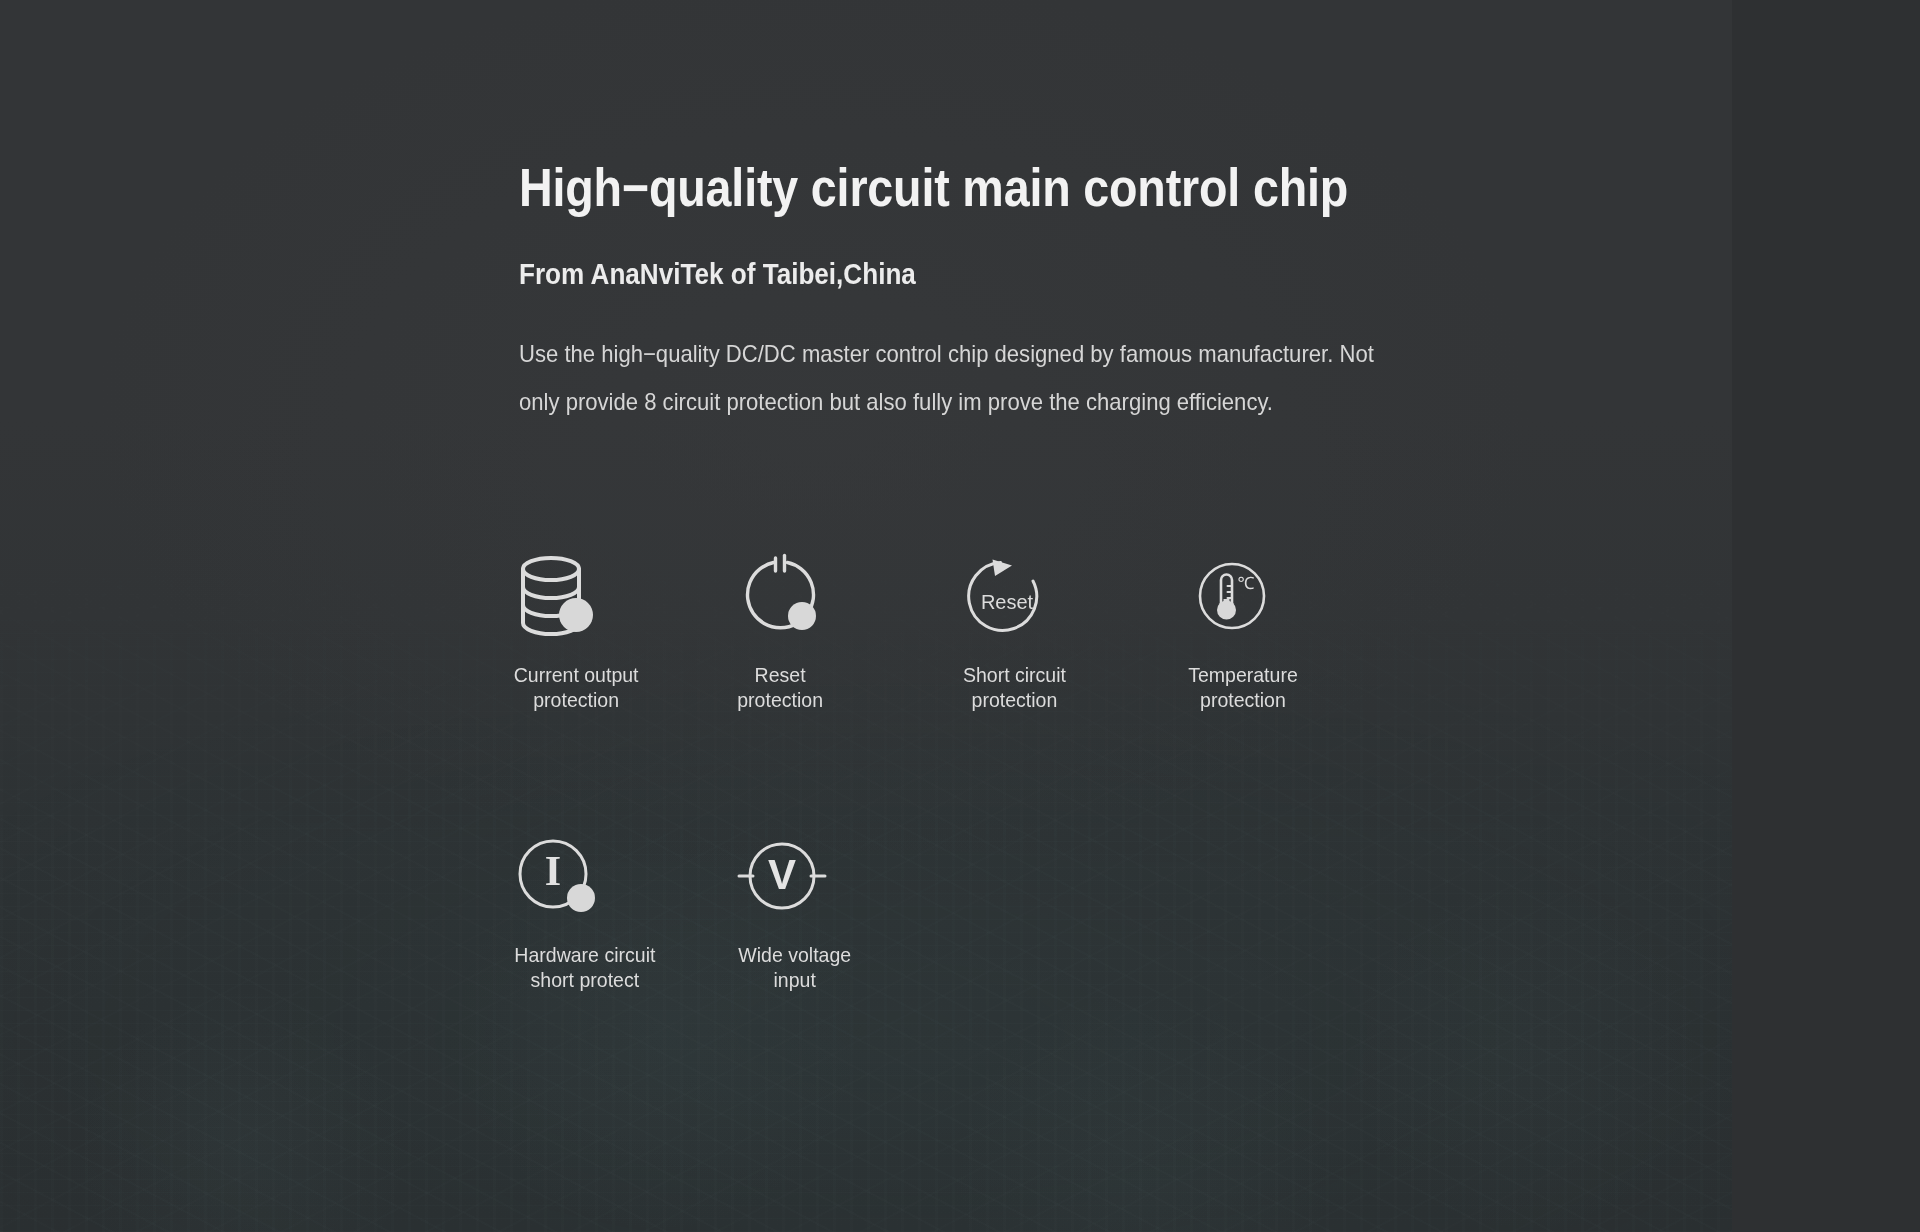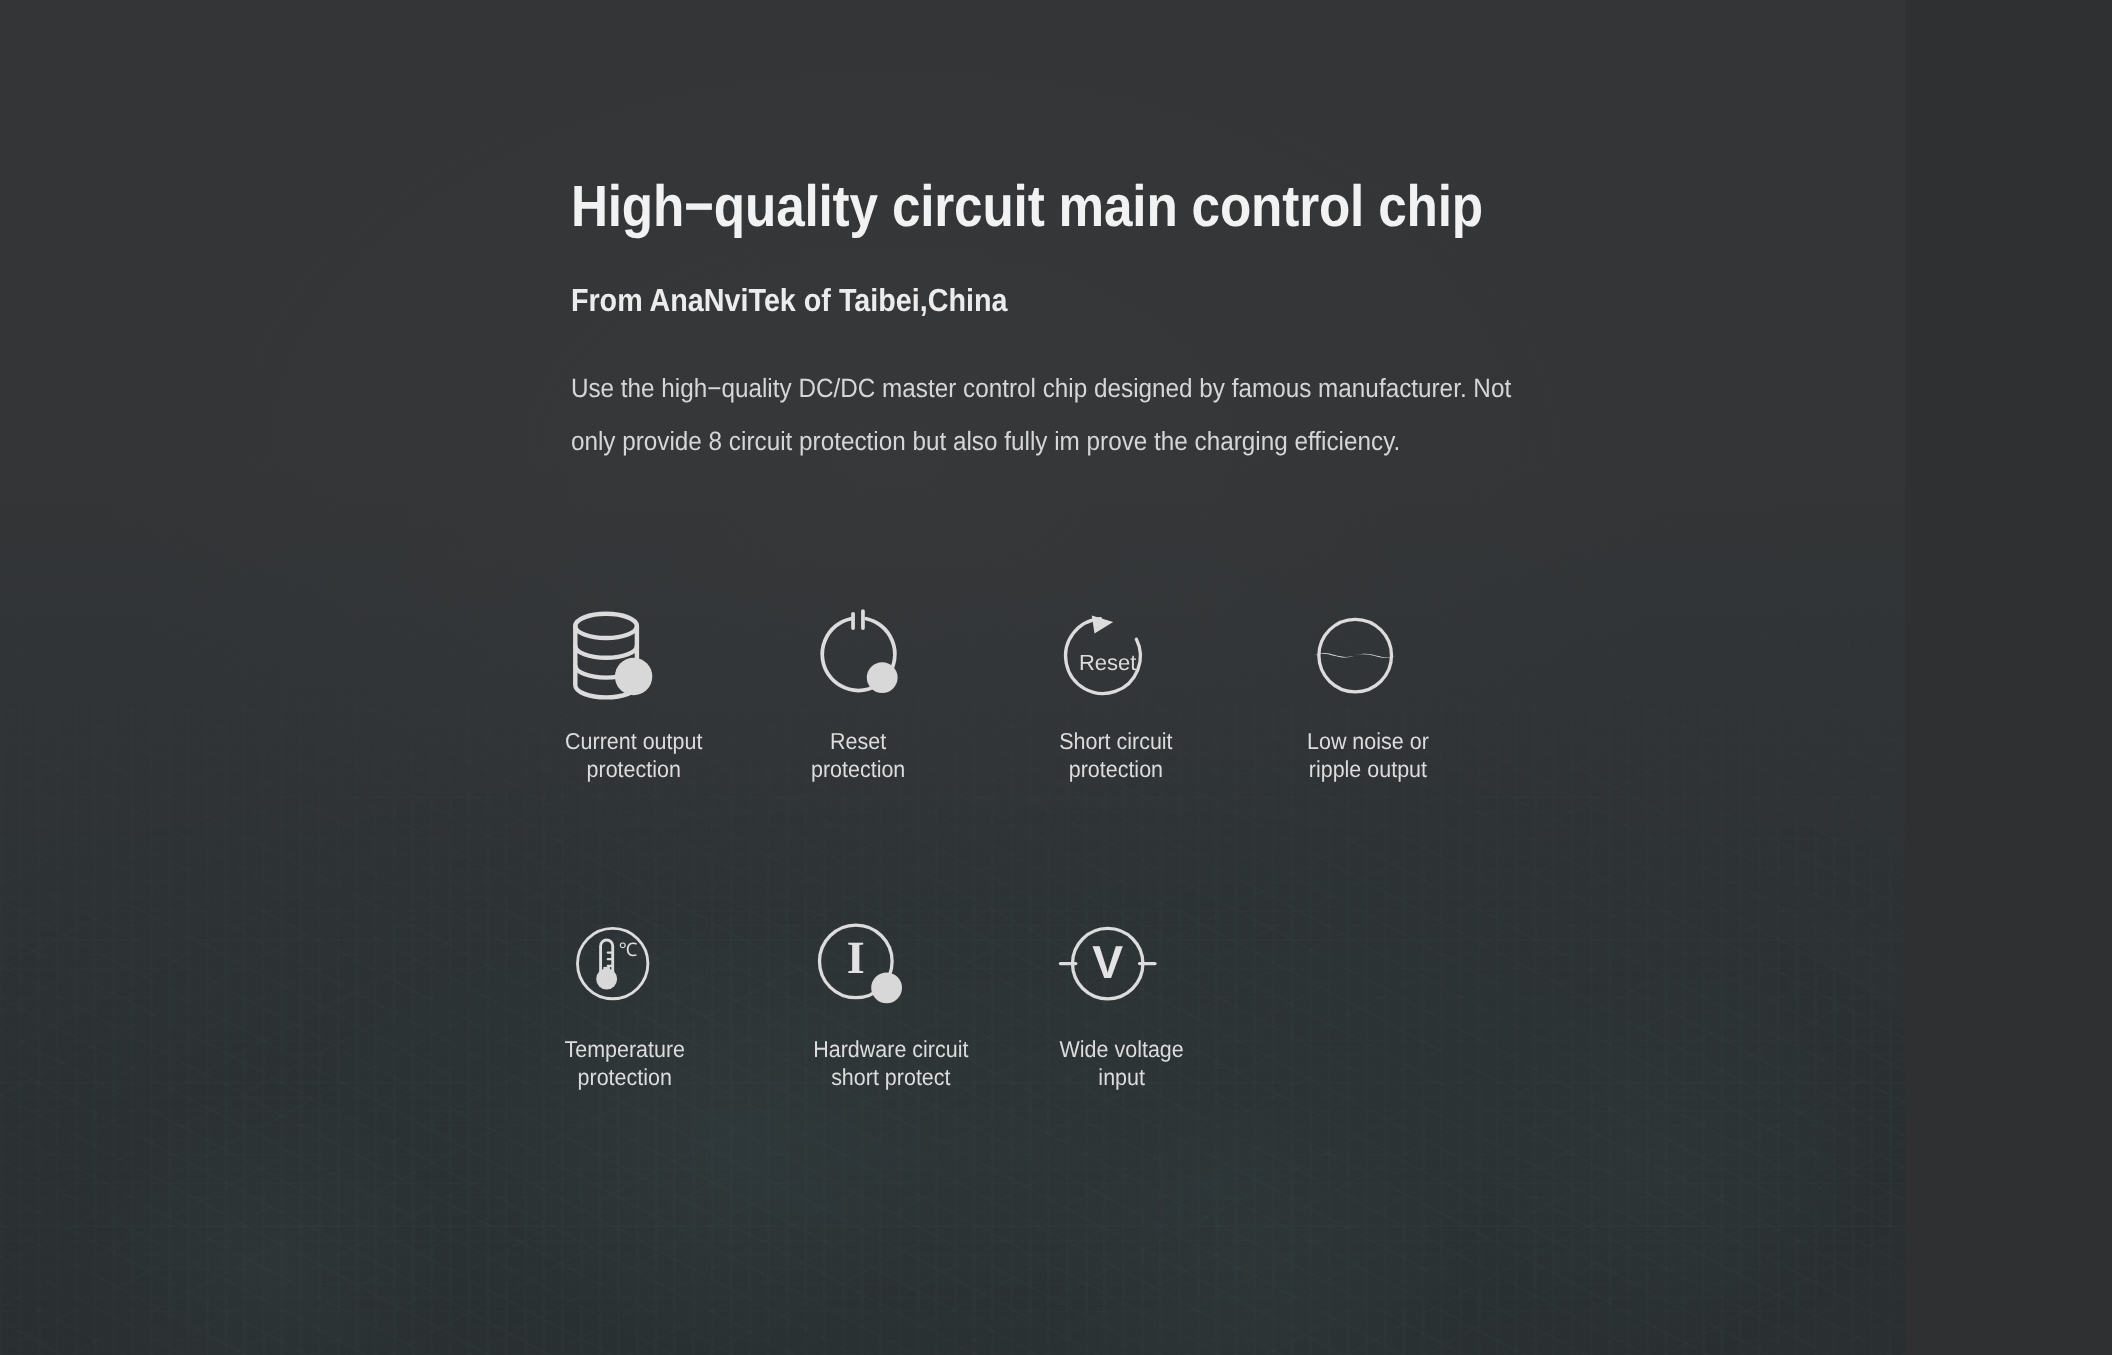--- a/index.html
+++ b/index.html
@@ -225,34 +225,20 @@
           <svg width="86" height="84" viewBox="0 0 86 84" fill="none" stroke="#dcdcdc" stroke-width="3" stroke-linecap="round">
             <path d="M36.5 8.5 A34 34 0 1 0 69 27"></path>
             <path d="M28.5 5.5 L48 11.5 L31 22 Z" fill="#dcdcdc" stroke="none"></path>
             <text x="43" y="50" text-anchor="middle" dominant-baseline="middle" fill="#dcdcdc" stroke="none" font-family="'Liberation Sans', sans-serif" font-size="20" font-weight="300">Reset</text>
           </svg>
         </span>
         <div class="cap">Short circuit
 protection</div>
       </div>
 
-      <div class="cell">
-        <span class="icon-wrap">
-          <svg width="82" height="82" viewBox="0 0 82 82" fill="none" stroke="#dcdcdc" stroke-width="3">
-            <circle cx="41" cy="41" r="33"></circle>
-            <path d="M4 41
-                     C 16 34, 26 46, 41 41
-                     C 56 36, 66 48, 78 41
-                     C 66 47, 56 35, 41 41
-                     C 26 47, 16 35, 4 41 Z" fill="#dcdcdc" stroke="none"></path>
-          </svg>
-        </span>
-        <div class="cap">Low noise or
-ripple output</div>
-      </div>
 
       <div class="cell">
         <span class="icon-wrap">
           <svg width="82" height="82" viewBox="0 0 82 82" fill="none" stroke="#dcdcdc" stroke-width="2.6" stroke-linecap="round">
             <circle cx="41" cy="41" r="32"></circle>
             <path d="M30 50 V25 a5.5 5.5 0 0 1 11 0 V50"></path>
             <circle cx="35.5" cy="55" r="9.5" fill="#d8d8d8" stroke="none"></circle>
             <rect x="32.5" y="44" width="6" height="14" fill="#d8d8d8" stroke="none"></rect>
             <line x1="41" y1="31" x2="36.5" y2="31" stroke-width="2"></line>
             <line x1="41" y1="37" x2="36.5" y2="37" stroke-width="2"></line>

